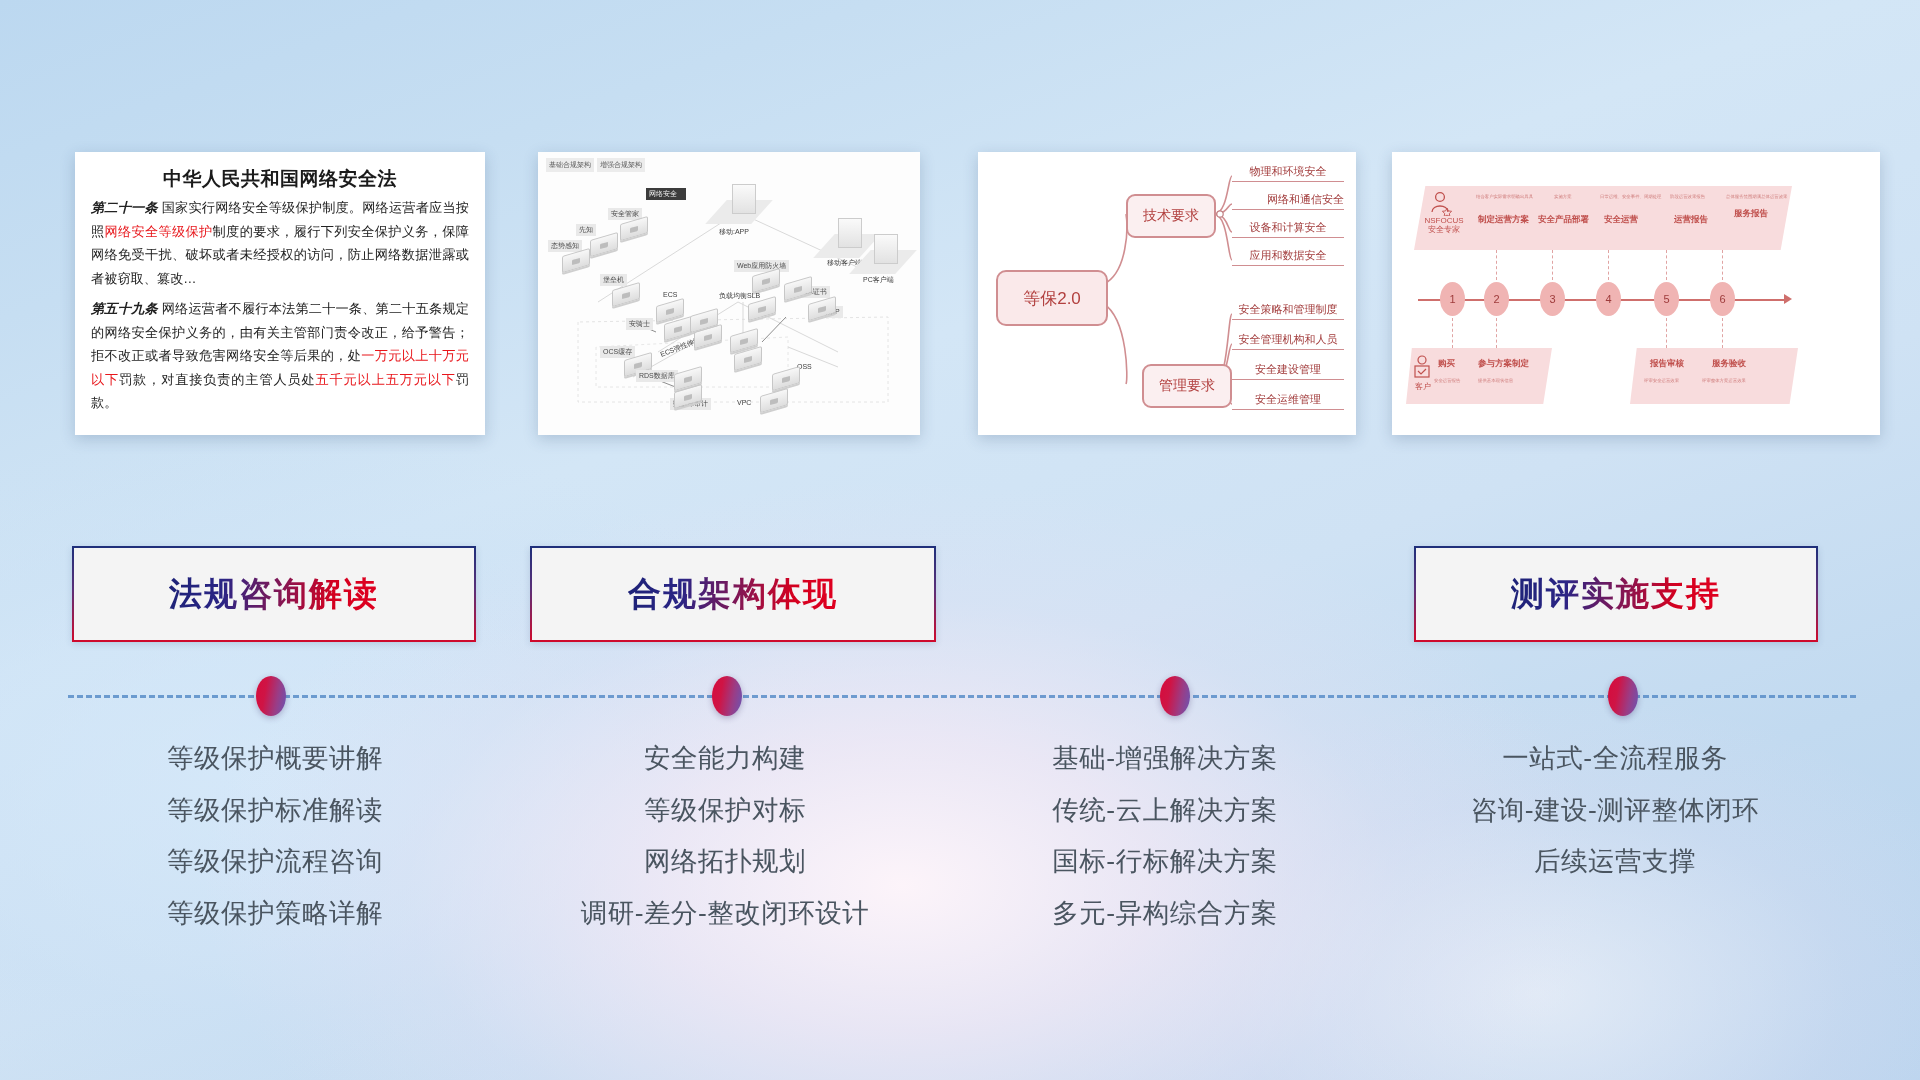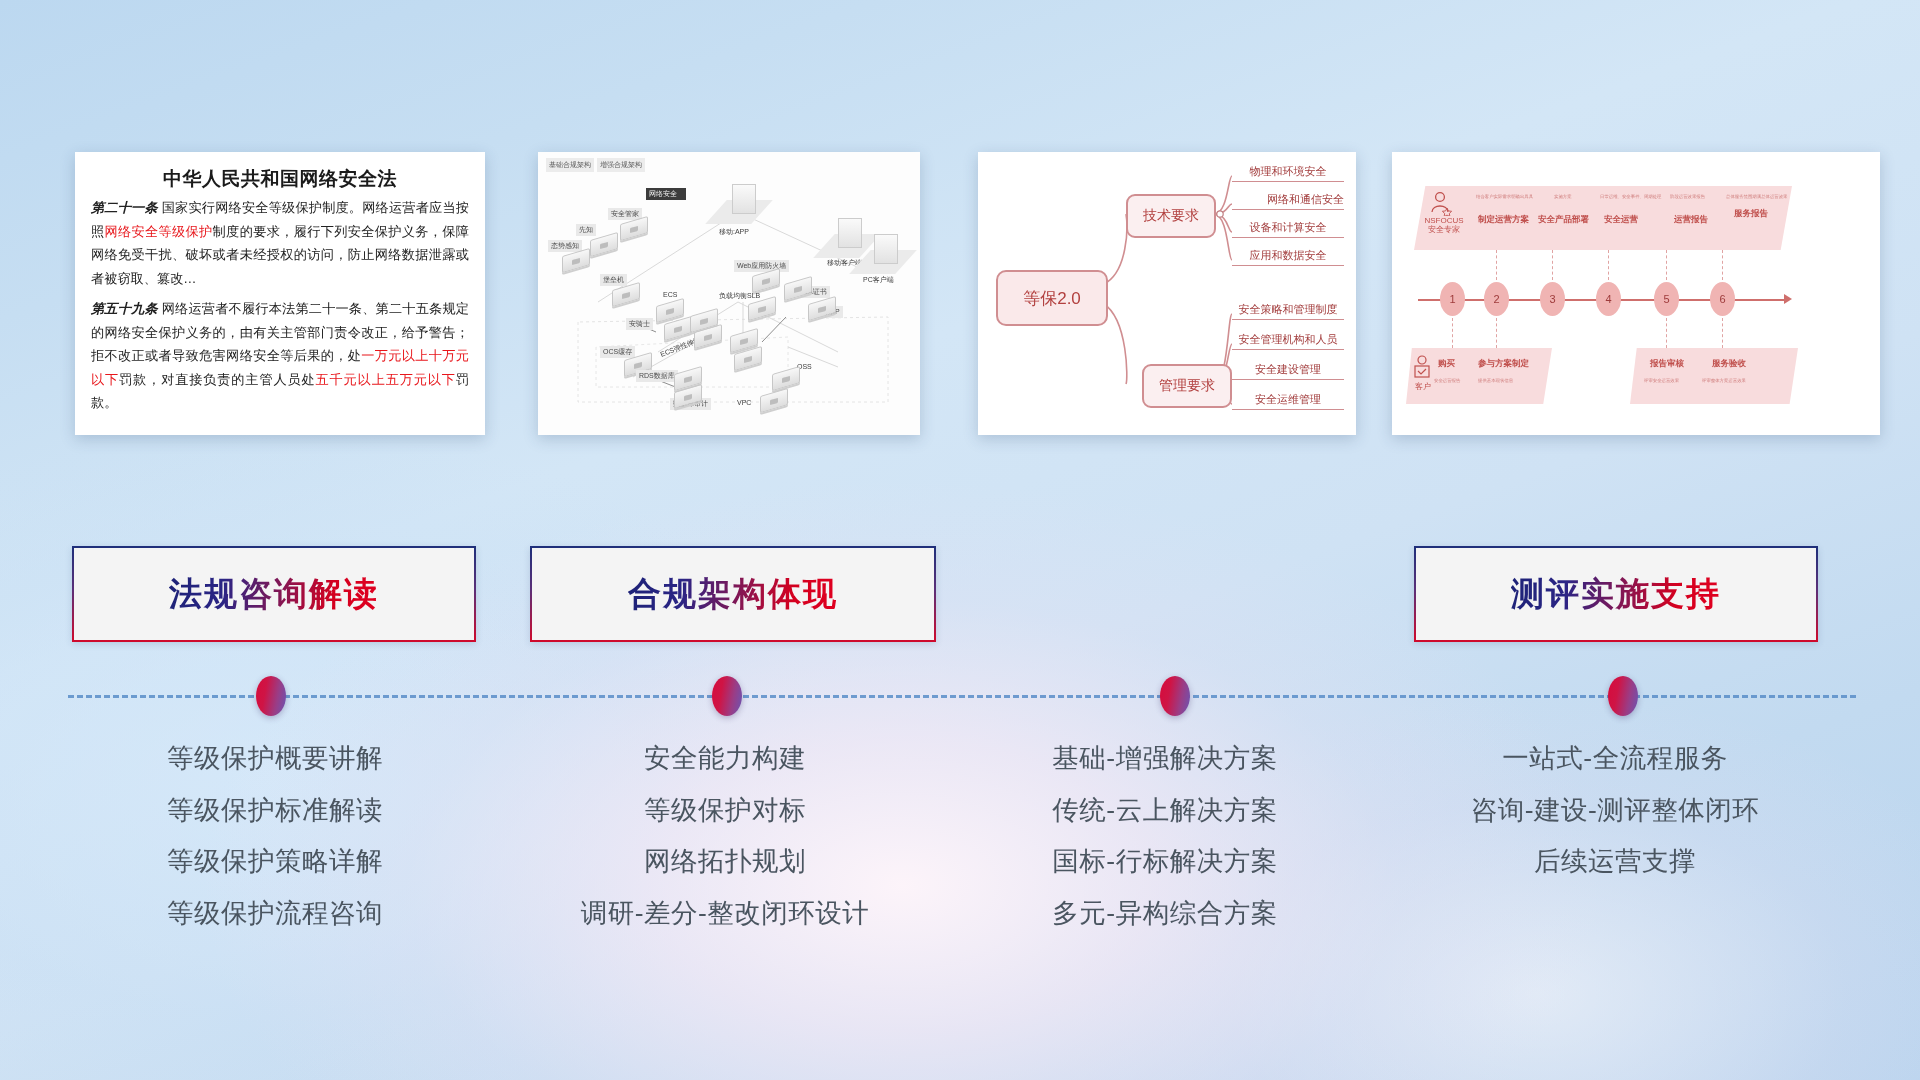--- a/index.html
+++ b/index.html
@@ -407,22 +407,22 @@
 <div class="tl-line"></div>
 <div class="tl-dot d1"></div>
 <div class="tl-dot d2"></div>
 <div class="tl-dot d3"></div>
 <div class="tl-dot d4"></div>
 
 <div class="cols">
   <div class="col c1">
     <div class="line">等级保护概要讲解</div>
     <div class="line">等级保护标准解读</div>
+    <div class="line">等级保护流程咨询</div>
     <div class="line">等级保护策略详解</div>
-    <div class="line">等级保护流程咨询</div>
   </div>
   <div class="col c2">
     <div class="line">安全能力构建</div>
     <div class="line">等级保护对标</div>
     <div class="line">网络拓扑规划</div>
     <div class="line">调研-差分-整改闭环设计</div>
   </div>
   <div class="col c3">
     <div class="line">基础-增强解决方案</div>
     <div class="line">传统-云上解决方案</div>

